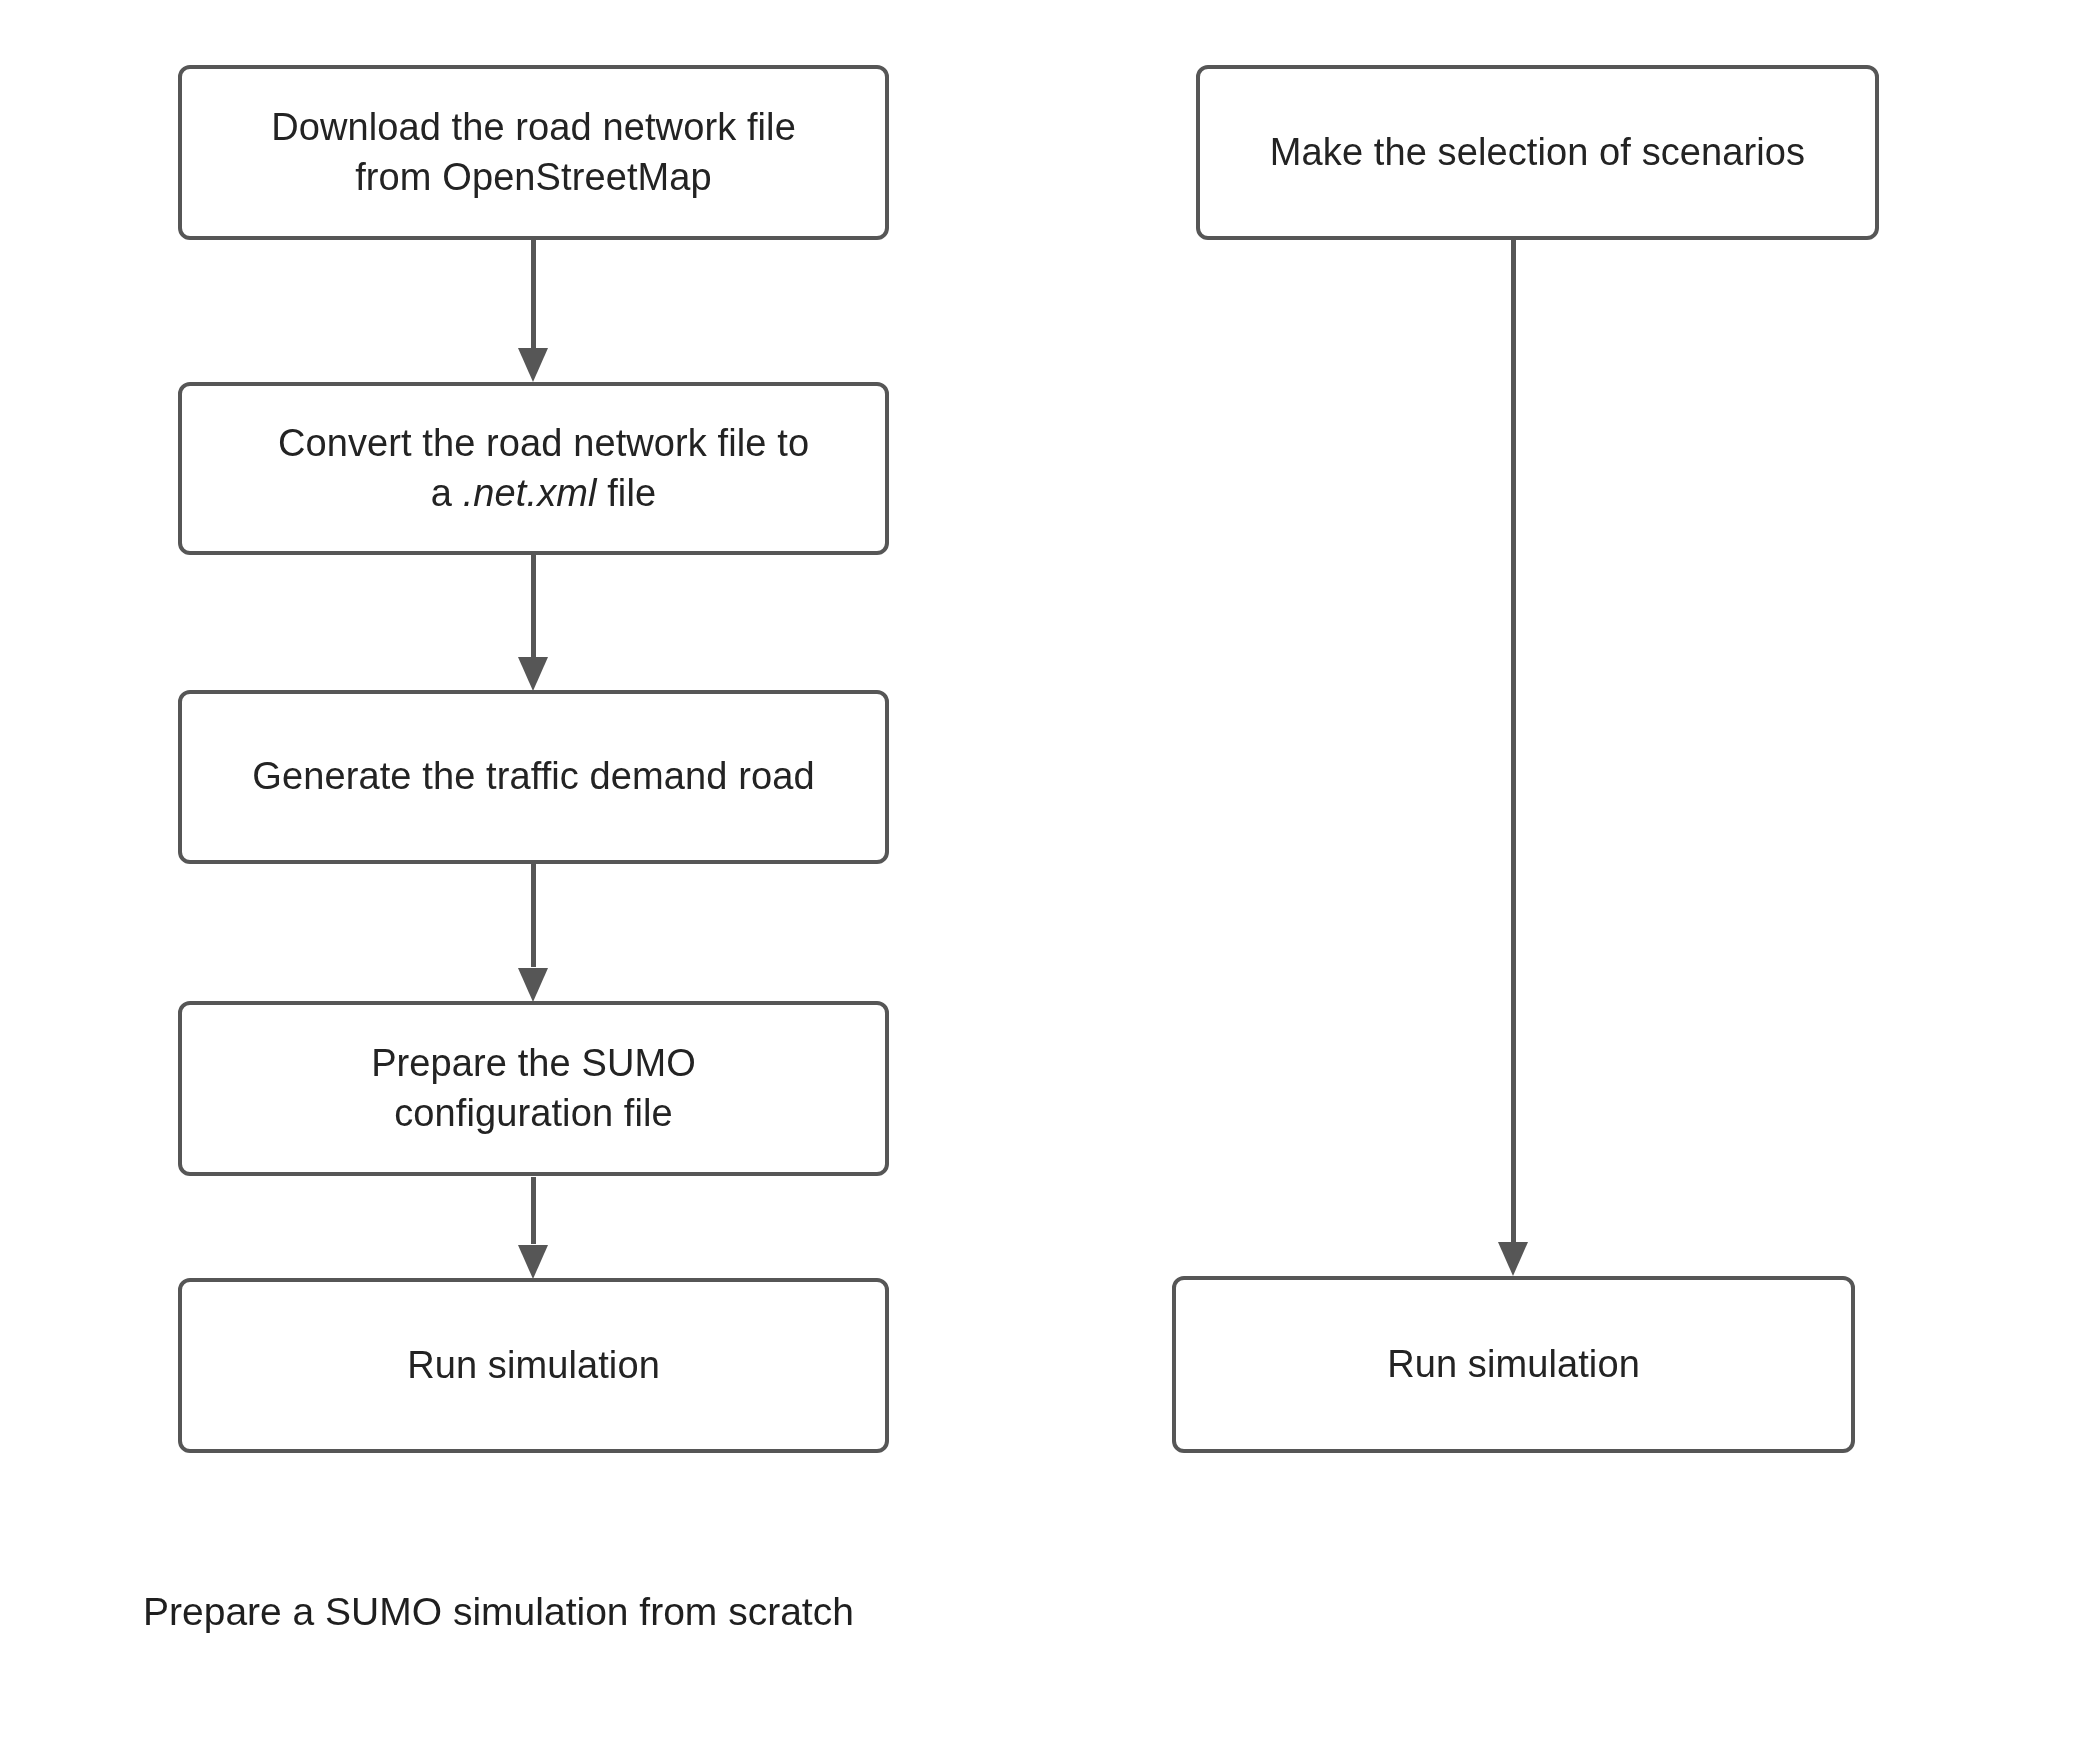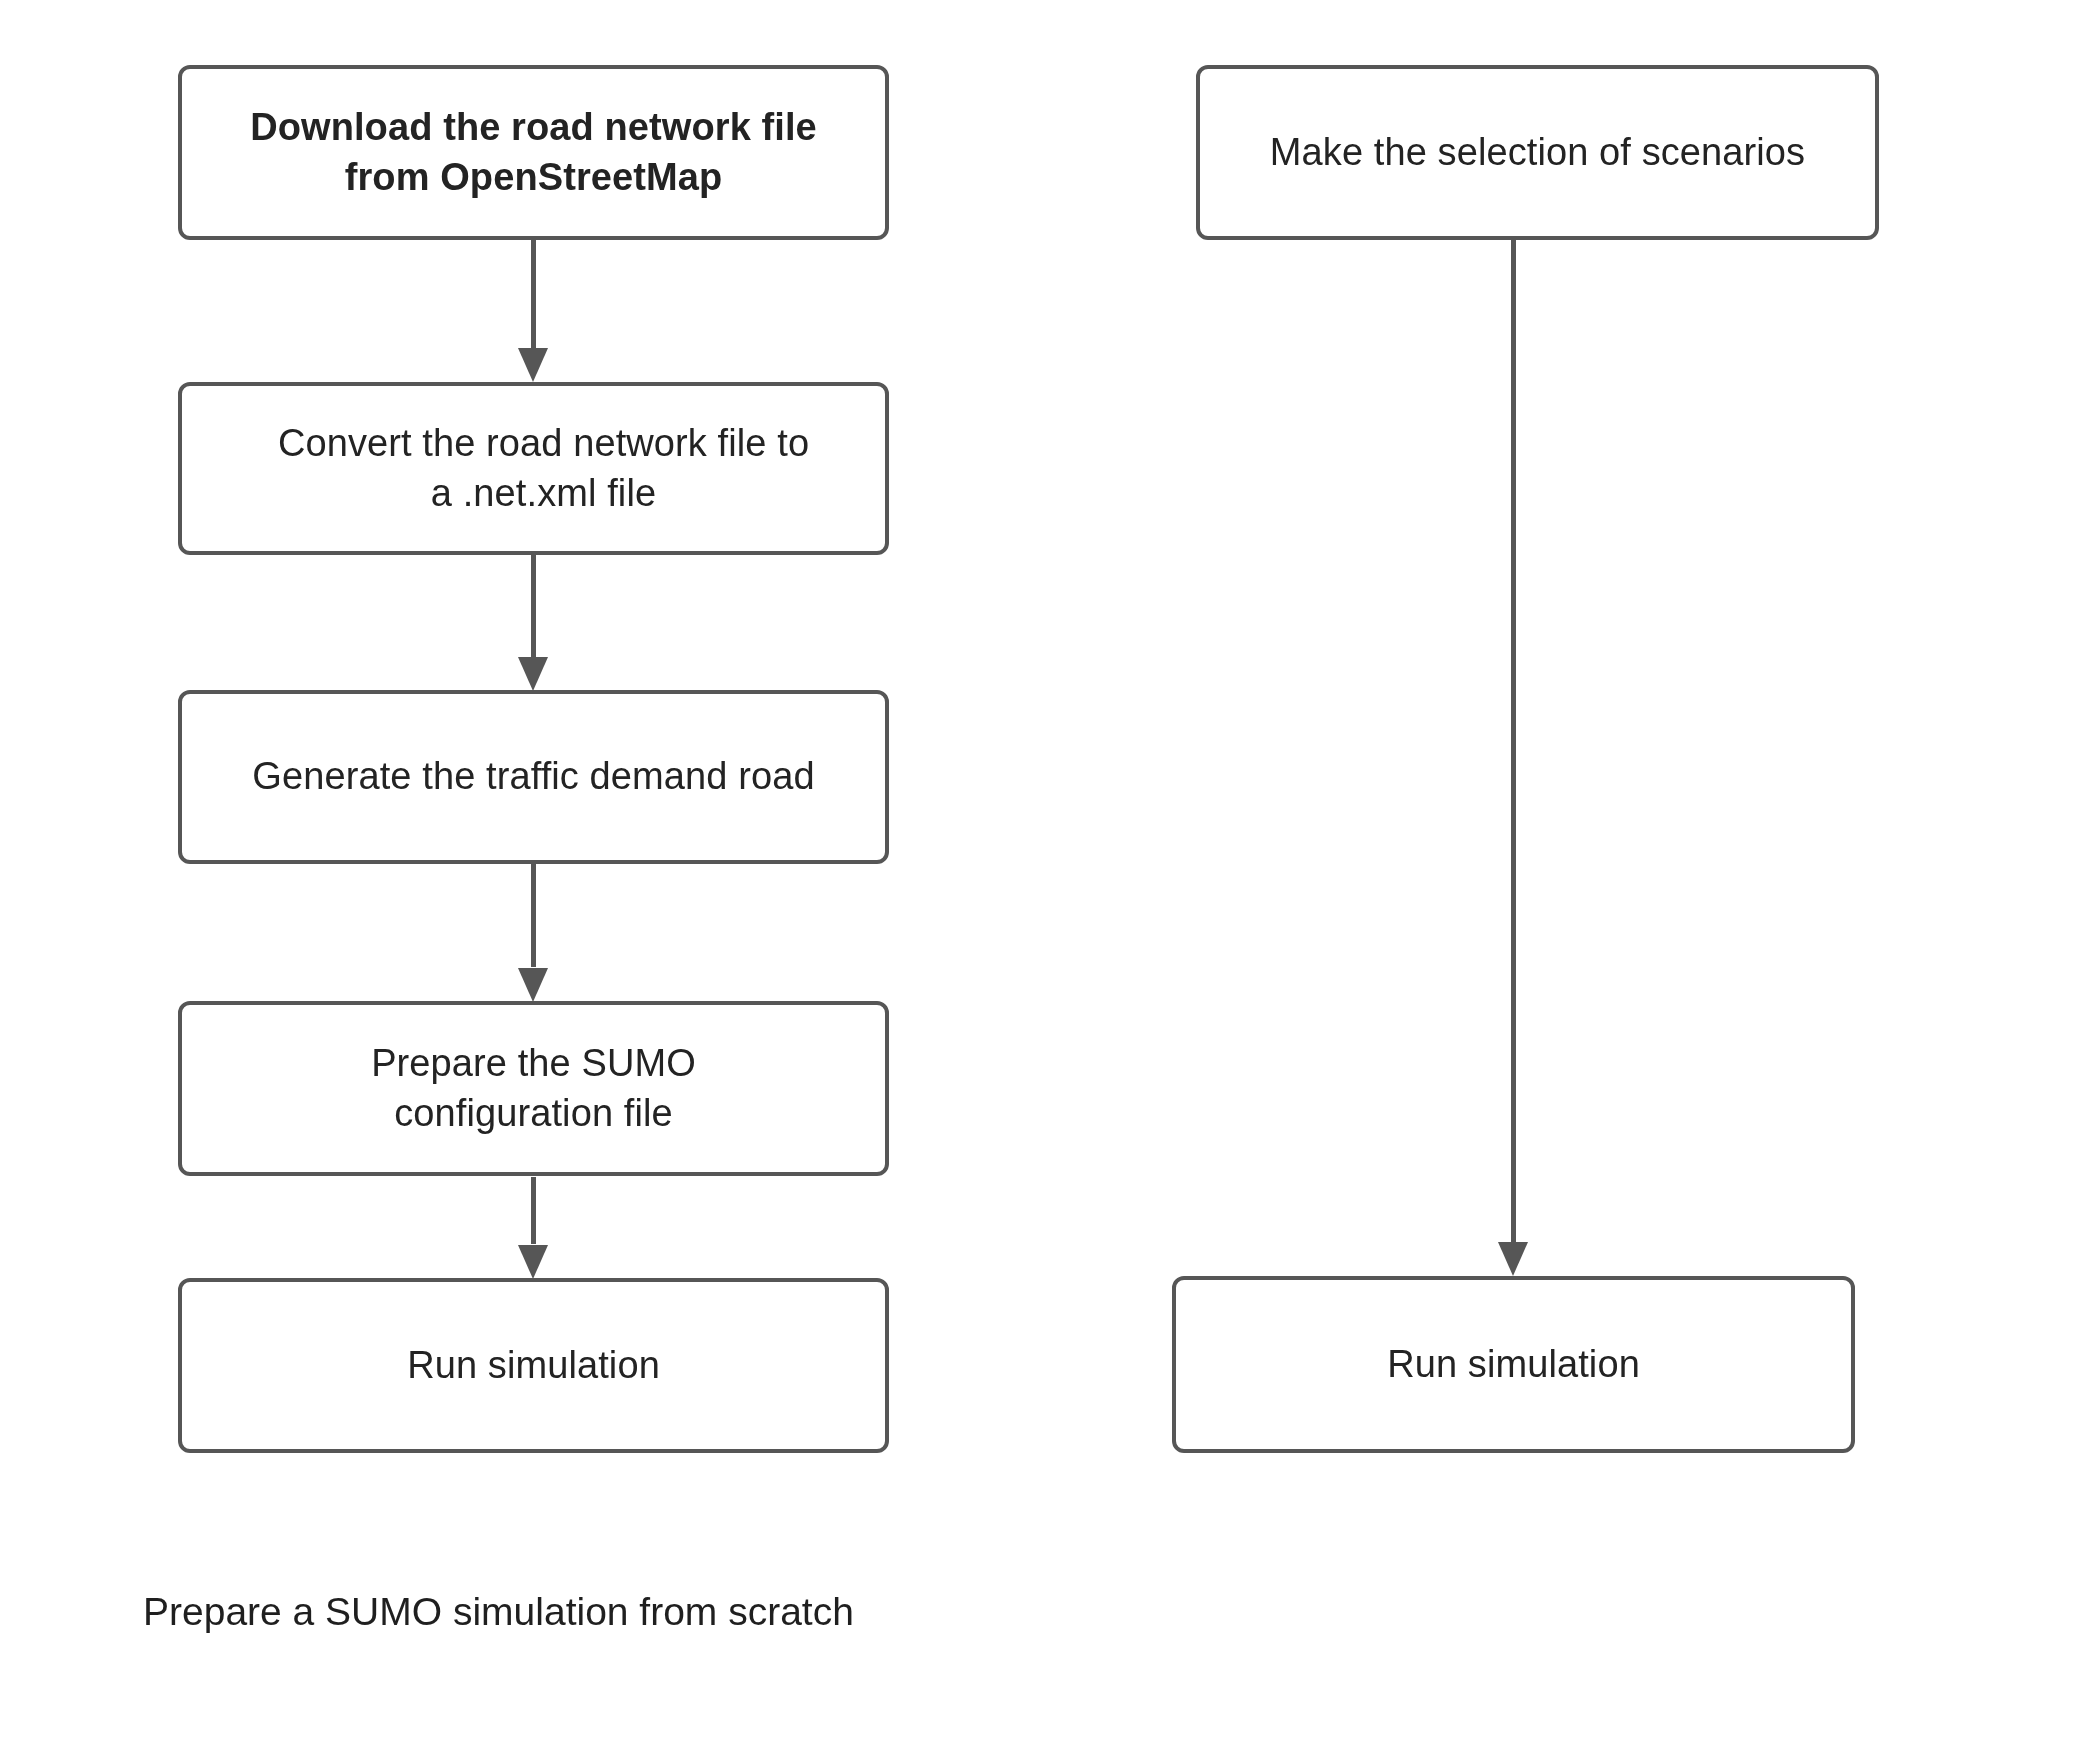--- a/index.html
+++ b/index.html
@@ -36,21 +36,21 @@
     text-align: center;
   }
   .node-label {
     font-size: 38px;
     line-height: 1.30;
     color: #232323;
     letter-spacing: 0.1px;
     padding: 0 16.6px;
     white-space: pre-line;
   }
-  .node-label .it { }
+  .node-label .it { font-style: italic; }
 
   
   .connector {
     position: absolute;
     pointer-events: none;
   }
   .conn-line {
     position: absolute;
     left: 50%;
     top: 0;
@@ -72,21 +72,21 @@
 
   .caption {
     position: absolute;
     font-size: 39px;
     line-height: 1.2;
     color: #1f1f1f;
     white-space: nowrap;
   }
 
   
-  #node-download  { left: 178px; top: 65px;   width: 711px; height: 175px; font-weight: bold; }
+  #node-download  { left: 178px; top: 65px;   width: 711px; height: 175px; }
   #node-convert   { left: 178px; top: 382px;  width: 711px; height: 173px; padding-left: 20px; }
   #node-demand    { left: 178px; top: 690px;  width: 711px; height: 174px; }
   #node-config    { left: 178px; top: 1001px; width: 711px; height: 175px; align-items: center; }
   #node-run-left  { left: 178px; top: 1278px; width: 711px; height: 175px; }
 
   #conn-1 { left: 178px; top: 240px;  width: 711px; height: 142px; }
   #conn-2 { left: 178px; top: 555px;  width: 711px; height: 136px; }
   #conn-3 { left: 178px; top: 864px;  width: 711px; height: 138px; }
   #conn-4 { left: 178px; top: 1177px; width: 711px; height: 102px; }
 

